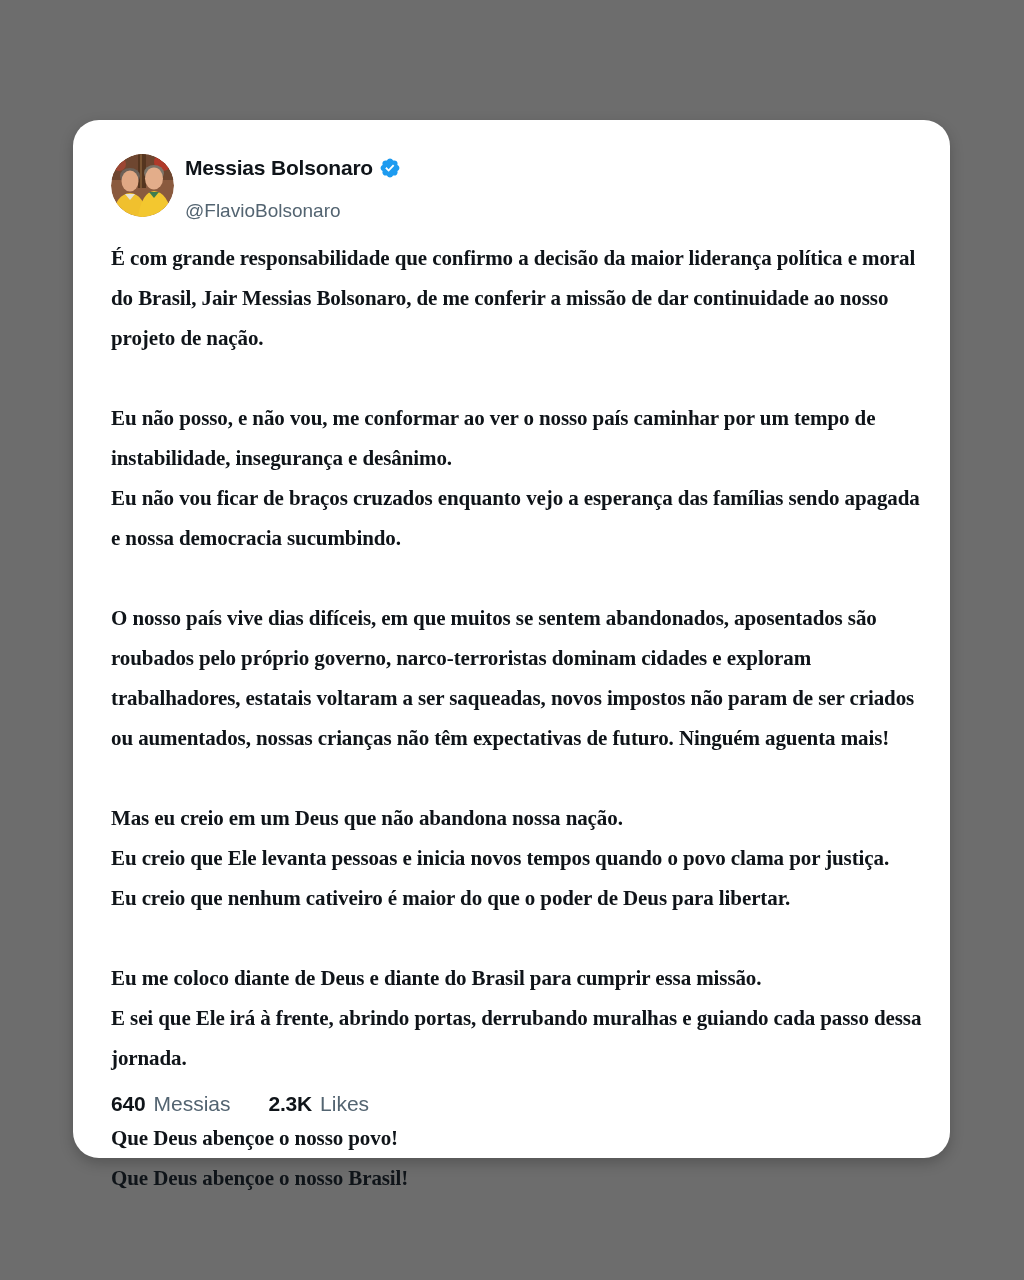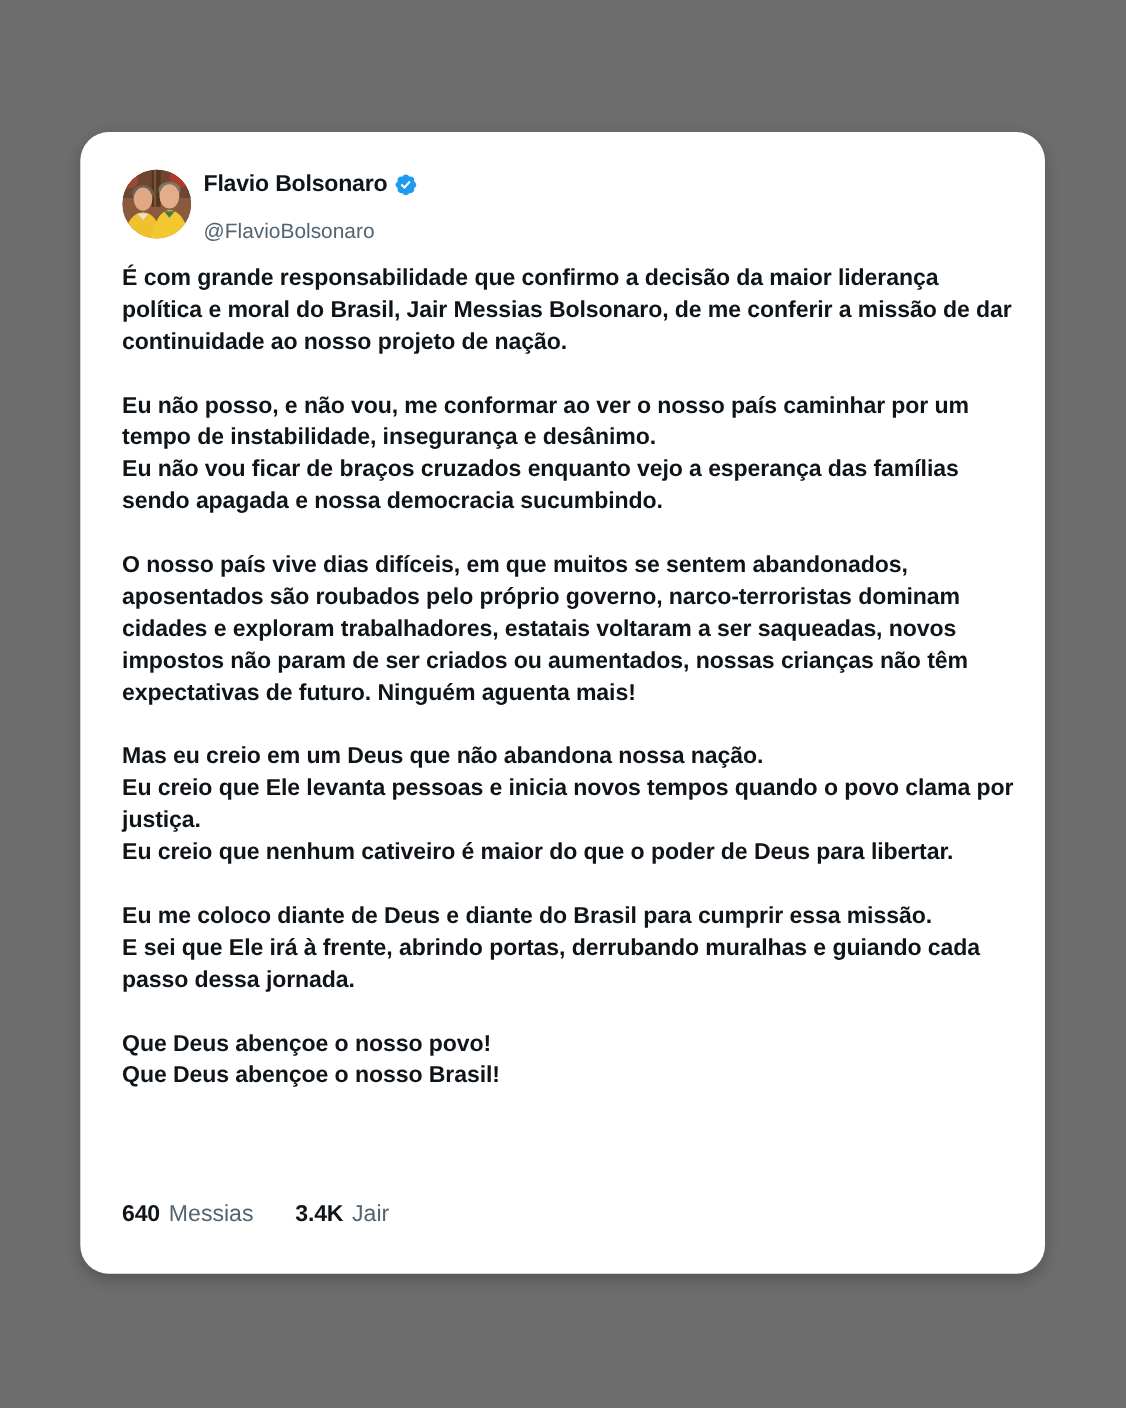--- a/index.html
+++ b/index.html
@@ -55,25 +55,26 @@
     margin-top: 20px;
     font-size: 19px;
     font-weight: 400;
     color: #536471;
     cursor: pointer;
   }
   .tweet-text {
     margin-top: 16px;
     width: 812px;
     font-size: 21px;
-    line-height: 29px;
+    line-height: 40px;
     font-weight: 700;
     color: #0f1419;
     letter-spacing: -0.1px;
     white-space: pre-line;
+    font-family: Liberation Serif, serif;
   }
   .stats {
     position: absolute;
     left: 38px;
     bottom: 42px;
     display: flex;
     align-items: baseline;
     gap: 38px;
     font-size: 21px;
   }
@@ -110,21 +111,21 @@
 
             <ellipse cx="43" cy="19" rx="10" ry="8" fill="#7d7468"></ellipse>
             <ellipse cx="43" cy="24.5" rx="9" ry="11" fill="#e3ad8a"></ellipse>
             <path d="M27 63 Q31 38 43 37 Q57 38 61 63 Z" fill="#f3c72f"></path>
             <path d="M38 38 L43 44 L48 38 Z" fill="#3e7d4f"></path>
           </g>
         </svg>
       </div>
       <div class="id-block">
         <div class="name-row">
-          <span class="display-name">Flavio Bolsonaro</span>
+          <span class="display-name">Messias Bolsonaro</span>
           <span class="badge">
             <svg viewBox="0 0 24 24" xmlns="http://www.w3.org/2000/svg">
               <path fill="#1d9bf0" d="M22.25 12c0-1.43-.88-2.67-2.19-3.34.46-1.39.2-2.9-.81-3.91s-2.52-1.27-3.91-.81c-.66-1.31-1.91-2.19-3.34-2.19s-2.67.88-3.33 2.19c-1.4-.46-2.91-.2-3.92.81s-1.26 2.52-.8 3.91c-1.31.67-2.2 1.91-2.2 3.34s.89 2.67 2.2 3.34c-.46 1.39-.21 2.9.8 3.91s2.52 1.26 3.91.81c.67 1.31 1.91 2.19 3.34 2.19s2.68-.88 3.34-2.19c1.39.45 2.9.2 3.91-.81s1.27-2.52.81-3.91c1.31-.67 2.19-1.91 2.19-3.34z"></path>
               <path fill="#ffffff" d="M10.54 16.2L6.8 12.46l1.41-1.42 2.26 2.26 4.8-5.23 1.47 1.36-6.2 6.77z"></path>
             </svg>
           </span>
         </div>
         <div class="handle">@FlavioBolsonaro</div>
       </div>
     </div>
@@ -145,19 +146,19 @@
 
 Que Deus abençoe o nosso povo!
 Que Deus abençoe o nosso Brasil!</div>
 
     <div class="stats">
       <span class="stat">
         <span class="count">640</span>
         <span class="label">Messias</span>
       </span>
       <span class="stat">
-        <span class="count">3.4K</span>
-        <span class="label">Jair</span>
+        <span class="count">2.3K</span>
+        <span class="label">Likes</span>
       </span>
     </div>
 
   </div>
 </div>
 
 </body></html>

